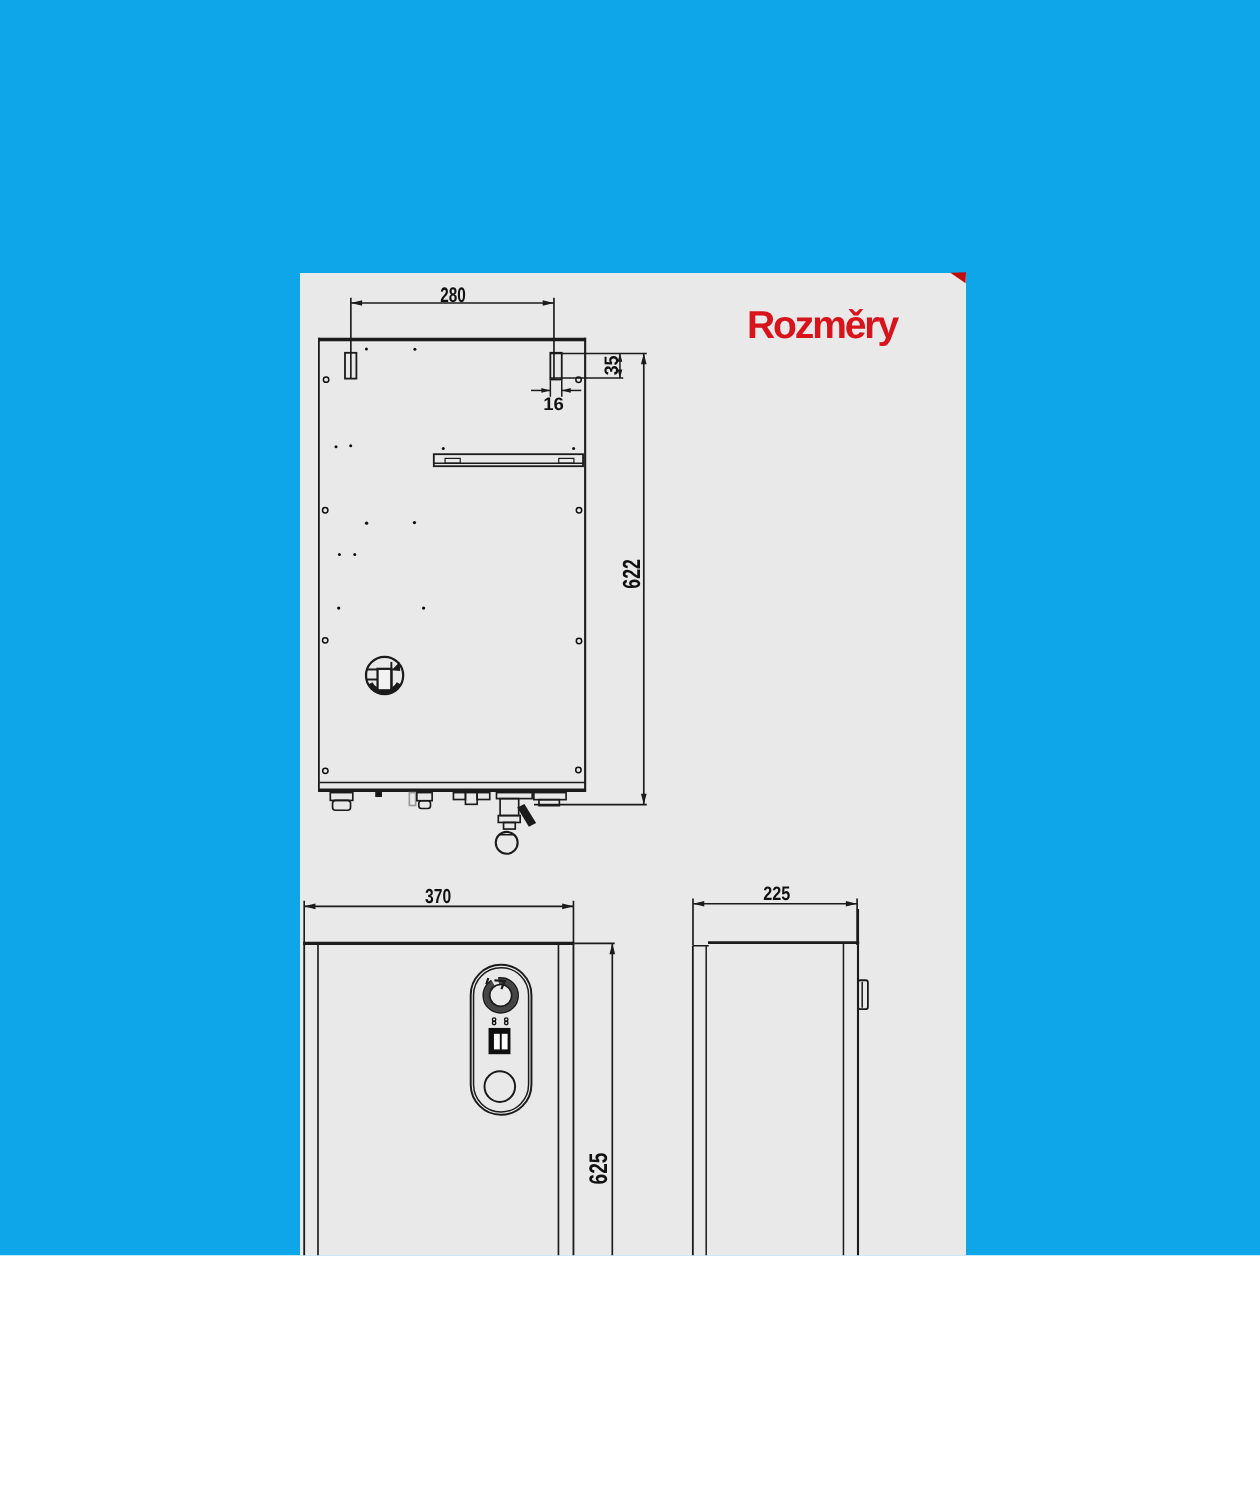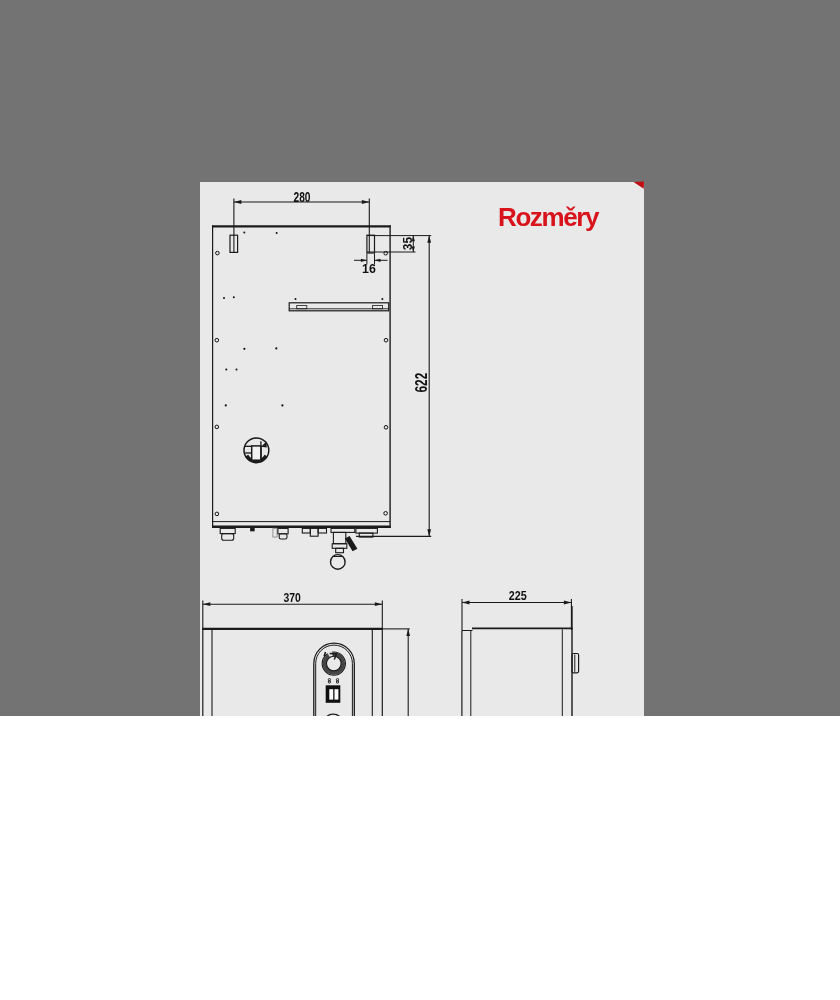--- a/index.html
+++ b/index.html
@@ -1,16 +1,16 @@
 <!DOCTYPE html>
 <html><head>
 <meta charset="utf-8">
 <style>
   html,body{margin:0;padding:0;background:#ffffff;}
-  #page{position:relative;width:840px;height:716px;background:#737373;overflow:hidden;
+  #page{position:relative;width:840px;height:837px;background:#0ea5e9;overflow:hidden;
         font-family:"Liberation Sans", sans-serif;}
   svg{position:absolute;left:0;top:0;}
   text{font-family:"Liberation Sans", sans-serif;-webkit-font-smoothing:antialiased;}
   *{-webkit-font-smoothing:antialiased;}
 </style>
 </head>
 <body>
 <div id="page">
 <svg width="840" height="1000" viewBox="0 0 840 1000">
 

